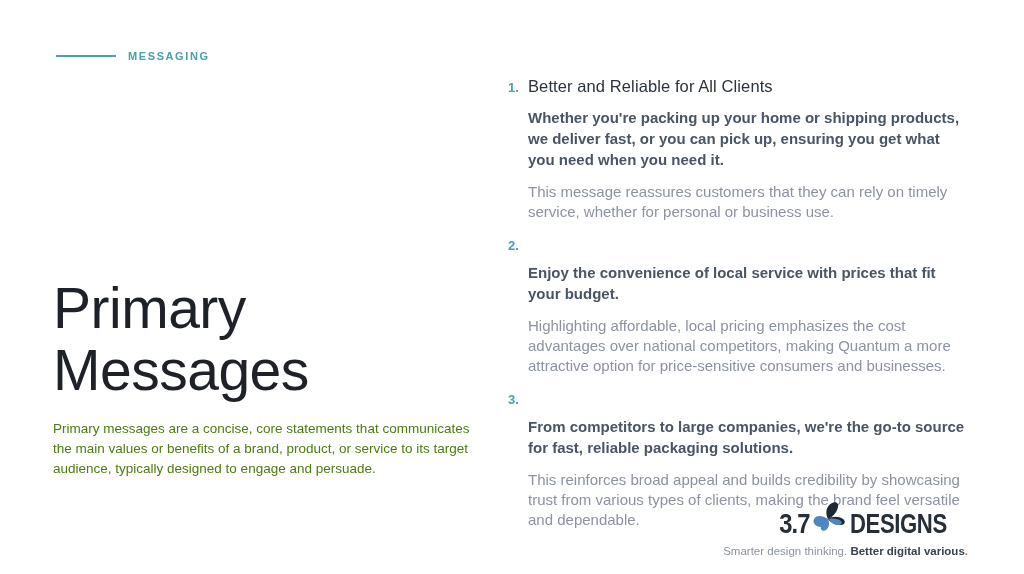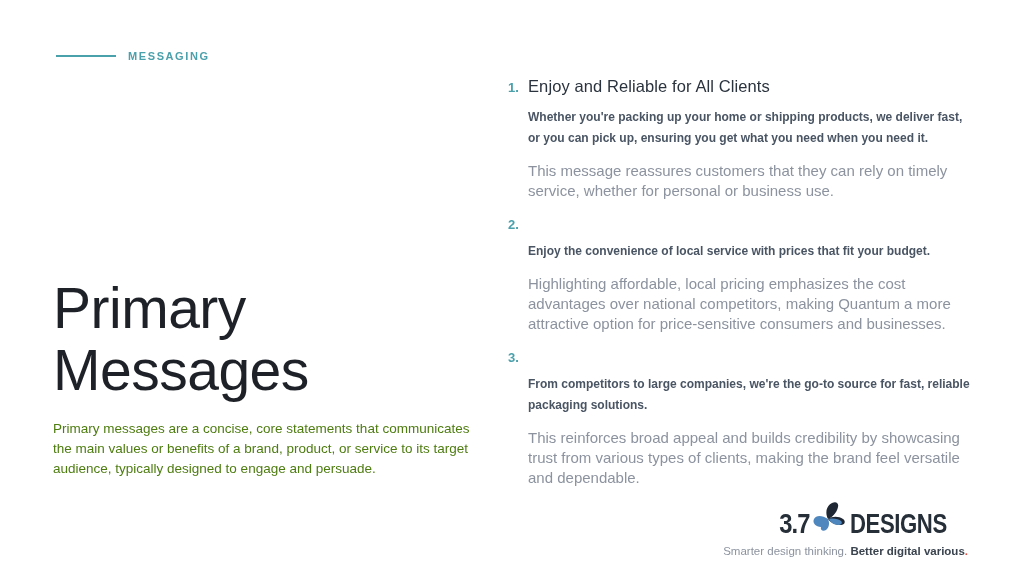--- a/index.html
+++ b/index.html
@@ -76,21 +76,21 @@
   }
   .msg-heading {
     font-size: 16.5px;
     line-height: 24px;
     font-weight: 400;
     color: #2b333e;
     letter-spacing: 0.1px;
   }
   .msg-lead {
     margin: 9px 0 12px 20px;
-    font-size: 12px;
+    font-size: 15px;
     line-height: 21px;
     font-weight: 700;
     color: #4a5564;
   }
   .msg-detail {
     margin-left: 20px;
     font-size: 15px;
     line-height: 20px;
     color: #8c939f;
   }
@@ -146,21 +146,21 @@
   <div class="left-col">
     <h1 class="slide-title">Primary Messages</h1>
     <p class="slide-intro">Primary messages are a concise, core statements that communicates the main values or benefits of a brand, product, or service to its target audience, typically designed to engage and persuade.</p>
   </div>
 
   <div class="right-col">
 
     <div class="msg-item">
       <div class="msg-head">
         <span class="msg-num">1.</span>
-        <span class="msg-heading">Enjoy and Reliable for All Clients</span>
+        <span class="msg-heading">Better and Reliable for All Clients</span>
       </div>
       <p class="msg-lead">Whether you're packing up your home or shipping products, we deliver fast, or you can pick up, ensuring you get what you need when you need it.</p>
       <p class="msg-detail">This message reassures customers that they can rely on timely service, whether for personal or business use.</p>
     </div>
 
     <div class="msg-item">
       <div class="msg-head">
         <span class="msg-num">2.</span>
       </div>
       <p class="msg-lead">Enjoy the convenience of local service with prices that fit your budget.</p>

